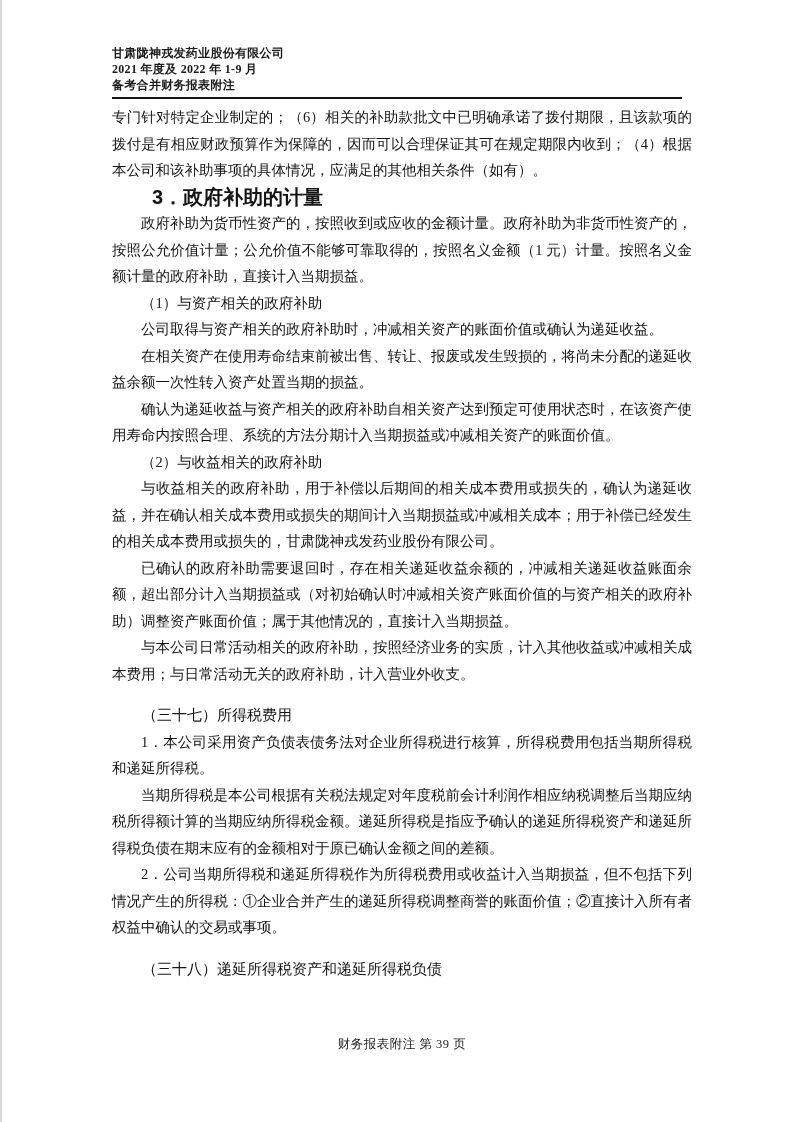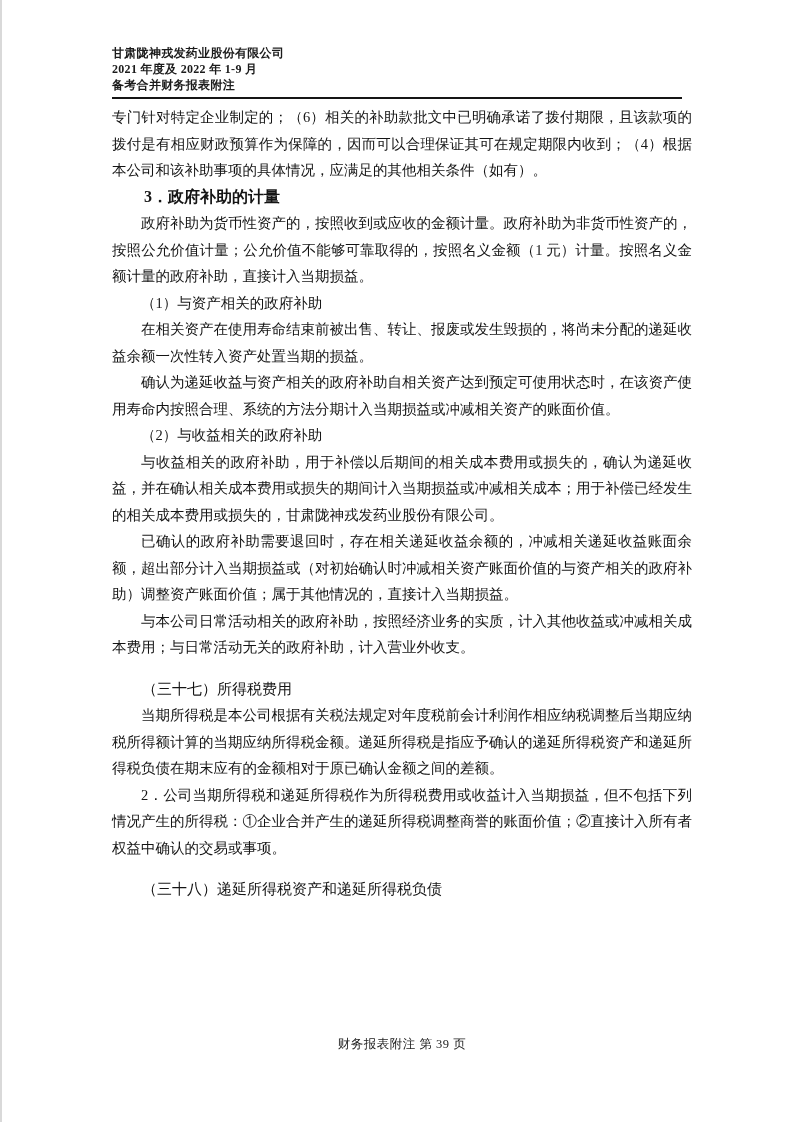--- a/index.html
+++ b/index.html
@@ -44,22 +44,22 @@
     line-height: 26.5px;
     text-align: justify;
     text-justify: inter-ideograph;
   }
   .doc-body p { margin: 0; }
   .p          { text-indent: 2em; }
   .p-noindent { text-indent: 0; }
   .h-num {
     text-indent: 2em;
     font-weight: 700;
-    font-family: Liberation Serif, serif;
-    font-size: 16px;
+    font-family: Liberation Sans, sans-serif;
+    font-size: 20px;
   }
   .h-section {
     text-indent: 2em;
     font-weight: 400;
     font-family: "Liberation Sans", "DejaVu Sans", sans-serif;
     font-size: 15px;
     margin-top: 15px !important;
   }
   .page-footer {
     position: absolute;
@@ -84,27 +84,29 @@
       <div>2021 年度及 2022 年 1-9 月</div>
       <div>备考合并财务报表附注</div>
     </div>
     <div class="header-rule"></div>
 
     <div class="doc-body">
         <p class="p-noindent">专门针对特定企业制定的；（6）相关的补助款批文中已明确承诺了拨付期限，且该款项的拨付是有相应财政预算作为保障的，因而可以合理保证其可在规定期限内收到；（4）根据本公司和该补助事项的具体情况，应满足的其他相关条件（如有）。</p>
         <p class="h-num">3．政府补助的计量</p>
         <p class="p">政府补助为货币性资产的，按照收到或应收的金额计量。政府补助为非货币性资产的，按照公允价值计量；公允价值不能够可靠取得的，按照名义金额（1 元）计量。按照名义金额计量的政府补助，直接计入当期损益。</p>
         <p class="p">（1）与资产相关的政府补助</p>
+        <p class="p">公司取得与资产相关的政府补助时，冲减相关资产的账面价值或确认为递延收益。</p>
         <p class="p">在相关资产在使用寿命结束前被出售、转让、报废或发生毁损的，将尚未分配的递延收益余额一次性转入资产处置当期的损益。</p>
         <p class="p">确认为递延收益与资产相关的政府补助自相关资产达到预定可使用状态时，在该资产使用寿命内按照合理、系统的方法分期计入当期损益或冲减相关资产的账面价值。</p>
         <p class="p">（2）与收益相关的政府补助</p>
         <p class="p">与收益相关的政府补助，用于补偿以后期间的相关成本费用或损失的，确认为递延收益，并在确认相关成本费用或损失的期间计入当期损益或冲减相关成本；用于补偿已经发生的相关成本费用或损失的，甘肃陇神戎发药业股份有限公司。</p>
         <p class="p">已确认的政府补助需要退回时，存在相关递延收益余额的，冲减相关递延收益账面余额，超出部分计入当期损益或（对初始确认时冲减相关资产账面价值的与资产相关的政府补助）调整资产账面价值；属于其他情况的，直接计入当期损益。</p>
         <p class="p">与本公司日常活动相关的政府补助，按照经济业务的实质，计入其他收益或冲减相关成本费用；与日常活动无关的政府补助，计入营业外收支。</p>
         <p class="h-section">（三十七）所得税费用</p>
+        <p class="p">1．本公司采用资产负债表债务法对企业所得税进行核算，所得税费用包括当期所得税和递延所得税。</p>
         <p class="p">当期所得税是本公司根据有关税法规定对年度税前会计利润作相应纳税调整后当期应纳税所得额计算的当期应纳所得税金额。递延所得税是指应予确认的递延所得税资产和递延所得税负债在期末应有的金额相对于原已确认金额之间的差额。</p>
         <p class="p">2．公司当期所得税和递延所得税作为所得税费用或收益计入当期损益，但不包括下列情况产生的所得税：①企业合并产生的递延所得税调整商誉的账面价值；②直接计入所有者权益中确认的交易或事项。</p>
         <p class="h-section">（三十八）递延所得税资产和递延所得税负债</p>
       </div>
   </div>
 
   <div class="page-footer">财务报表附注 第 39 页</div>
 </div>
 
 </body></html>

